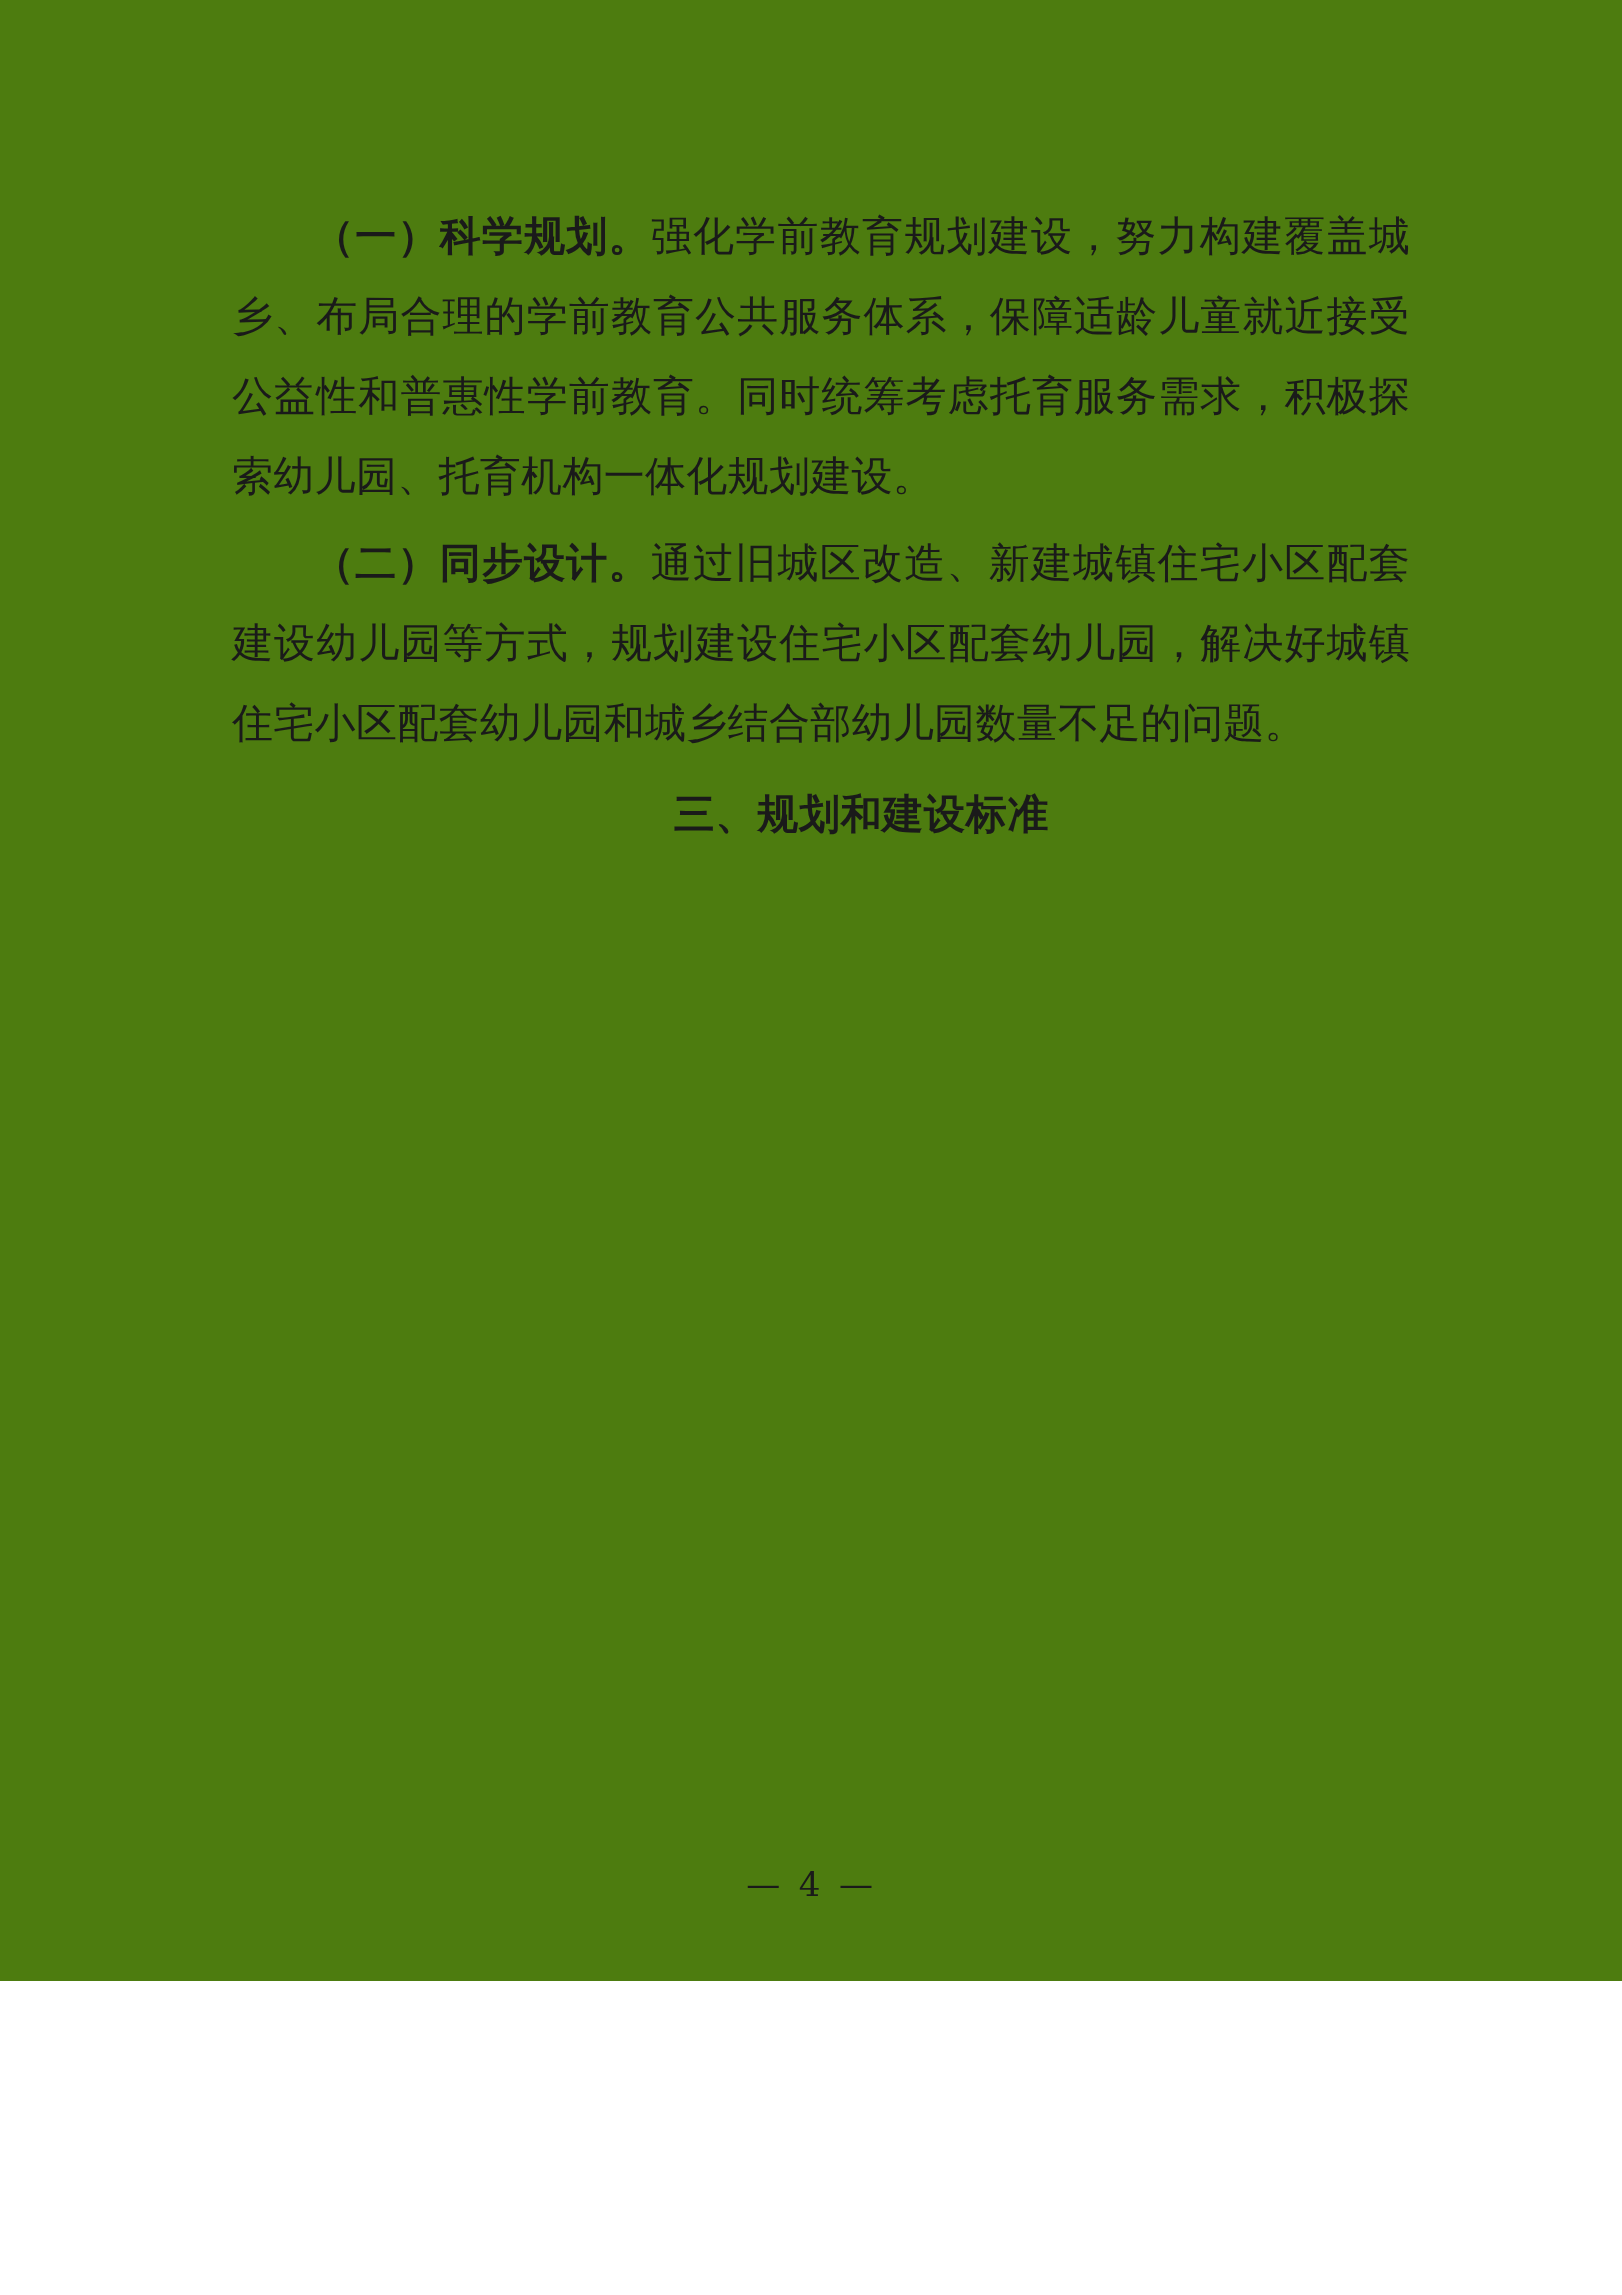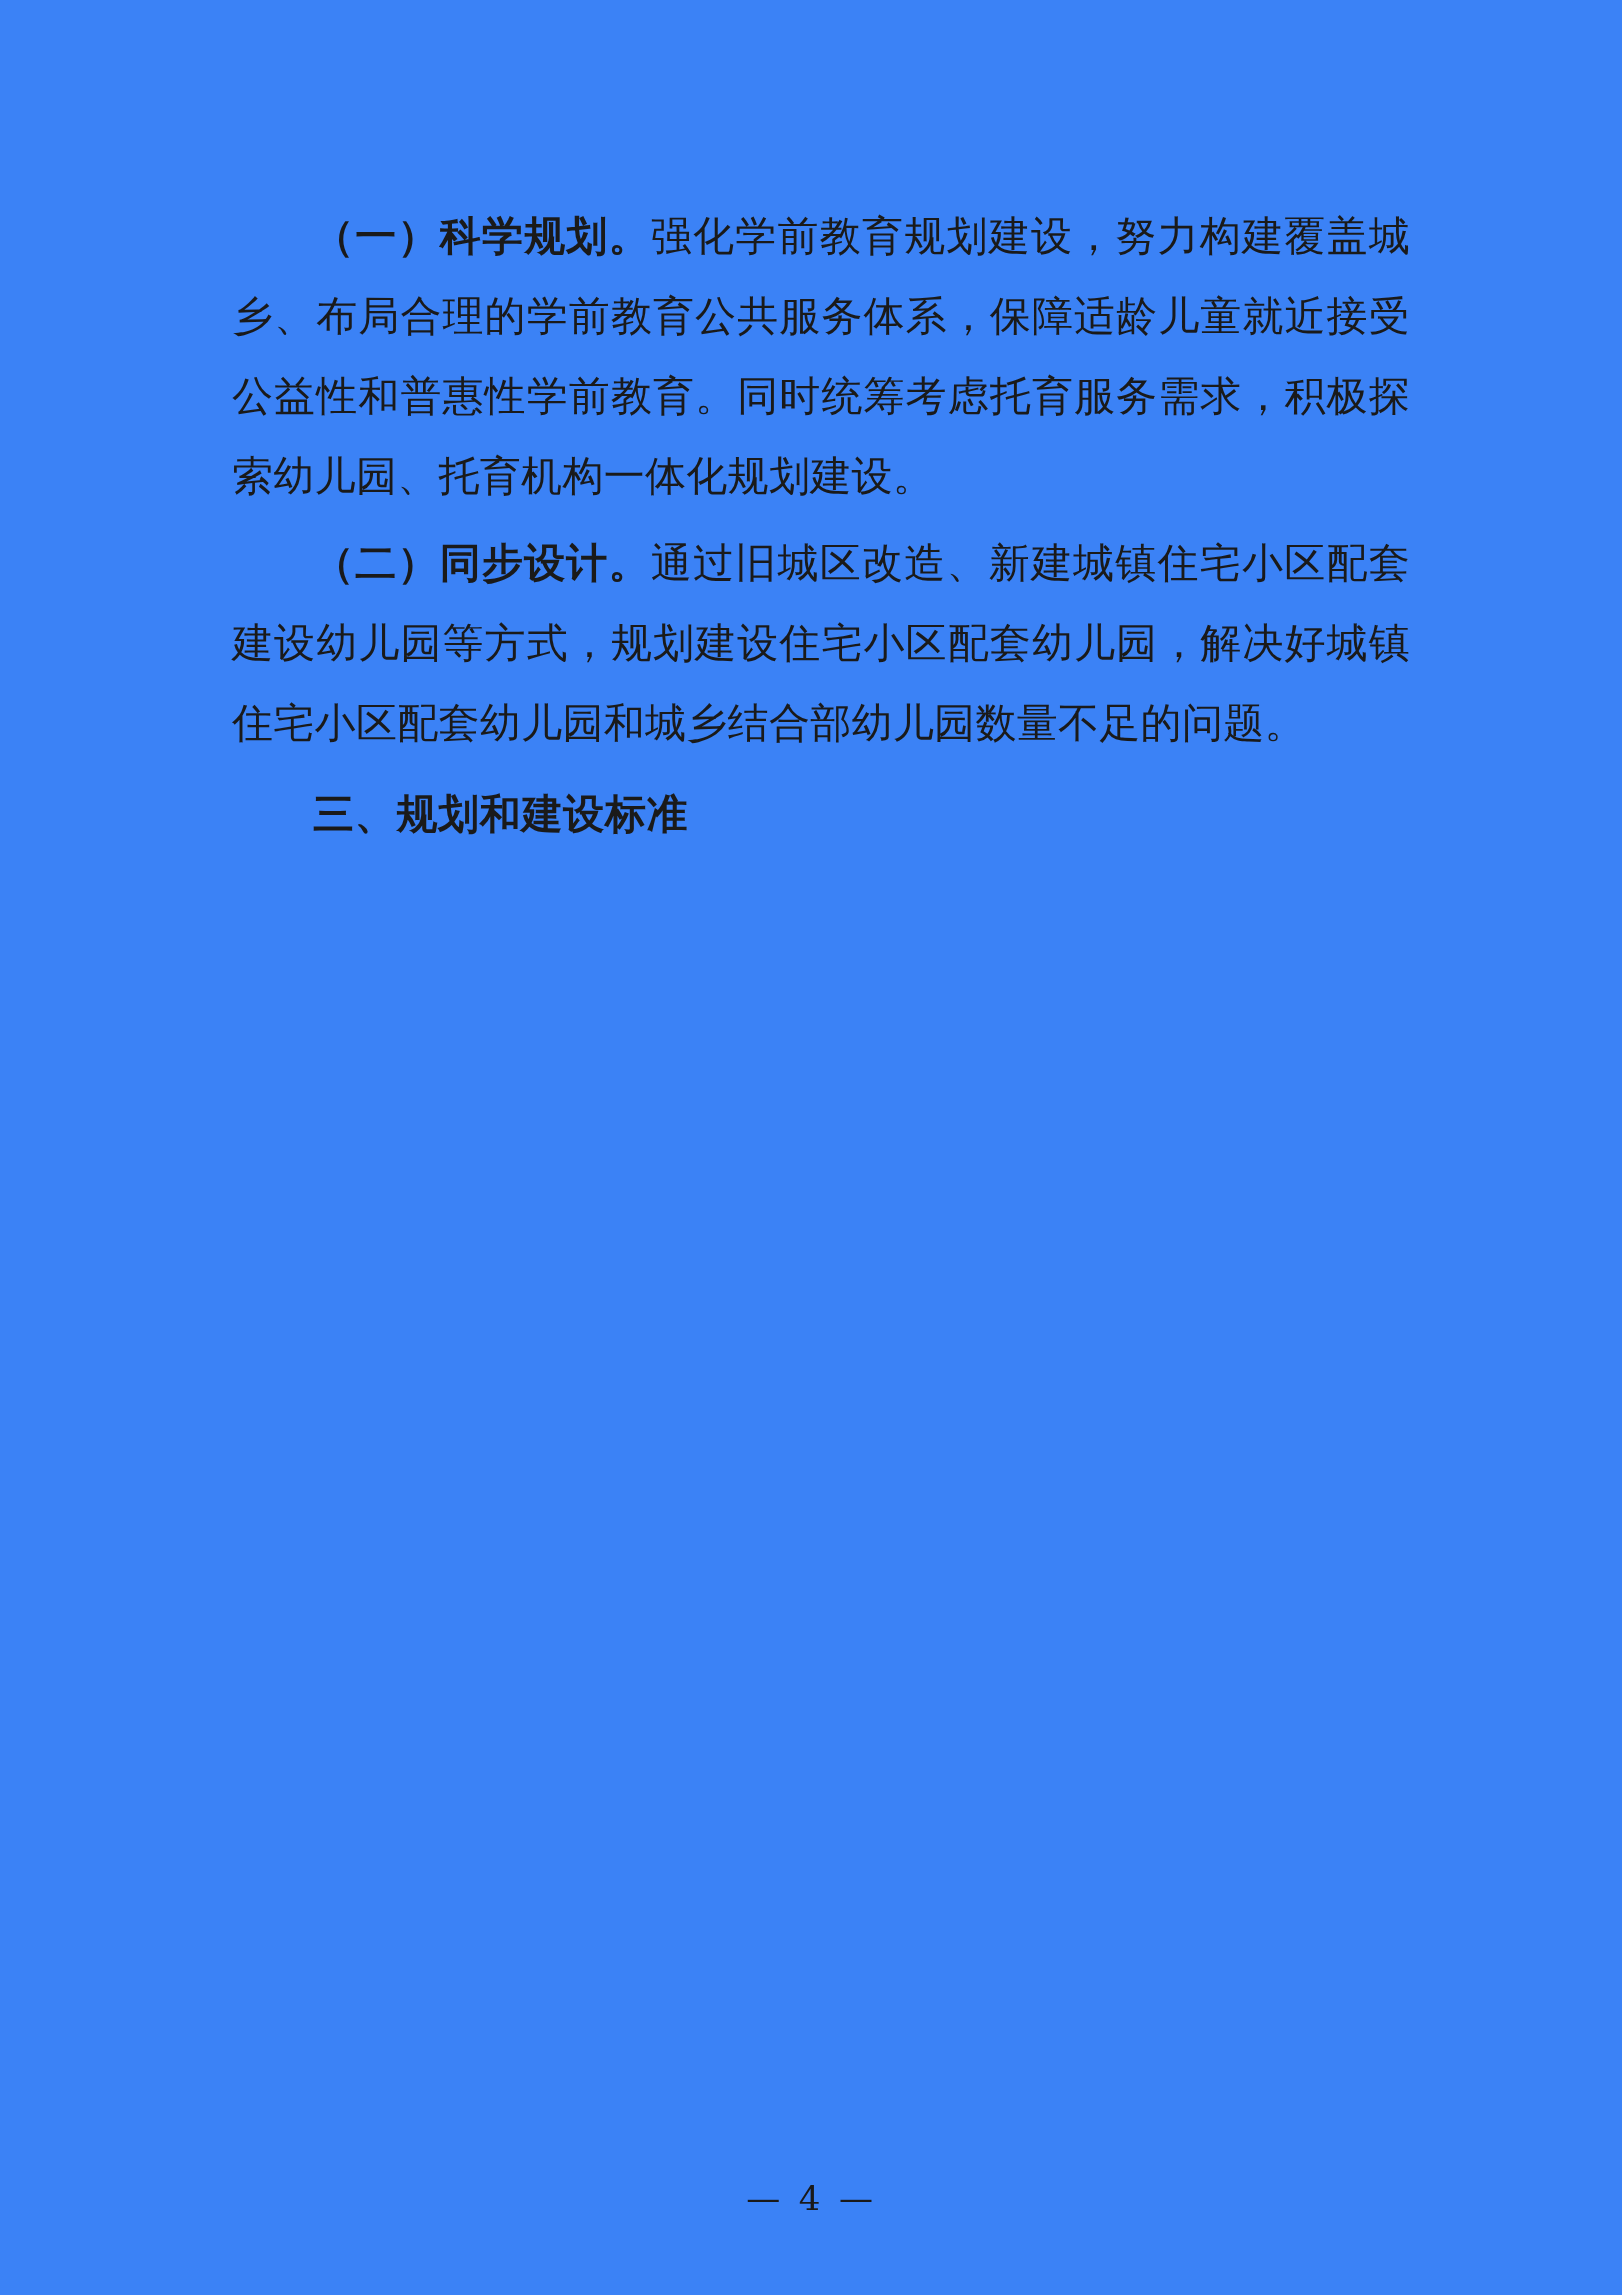--- a/index.html
+++ b/index.html
@@ -3,22 +3,22 @@
 <meta charset="utf-8">
 <style>
   html, body {
     margin: 0;
     padding: 0;
     background: #ffffff;
   }
   .page {
     position: relative;
     width: 1623px;
-    height: 2295px;
-    background: #3b82f6;
+    height: 1981px;
+    background: #4d7c0f;
     box-sizing: border-box;
     font-family: "DejaVu Serif", "Liberation Serif", serif;
     color: #1a1a1a;
   }
   .content {
     position: absolute;
     left: 232px;
     top: 196px;
     width: 1178px;
   }
@@ -36,20 +36,21 @@
   .lead {
     font-weight: bold;
   }
   .heading {
     font-size: 41px;
     line-height: 80px;
     font-weight: bold;
     text-indent: 81px;
     margin: 11.8px 0 3.9px 0;
     letter-spacing: 0.7px;
+    text-align: center;
   }
   .footer {
     position: absolute;
     left: 0;
     right: 0;
     bottom: 77px;
     text-align: center;
     font-size: 34px;
     font-family: "DejaVu Serif", "Liberation Serif", serif;
     color: #1a1a1a;

